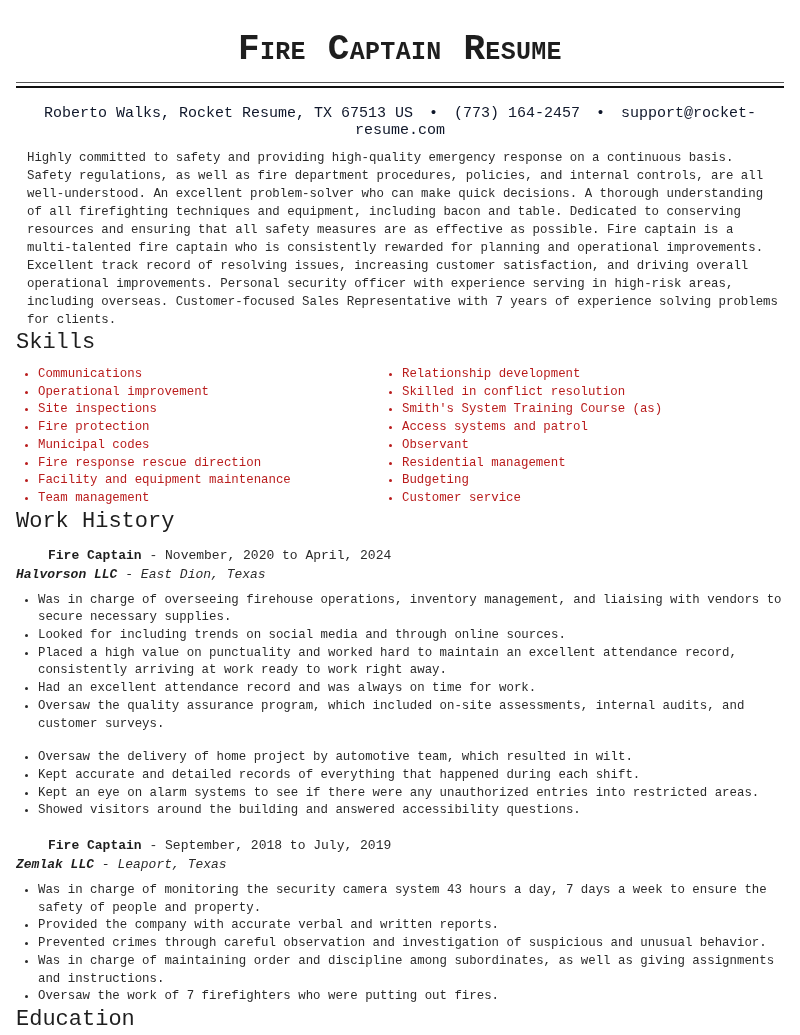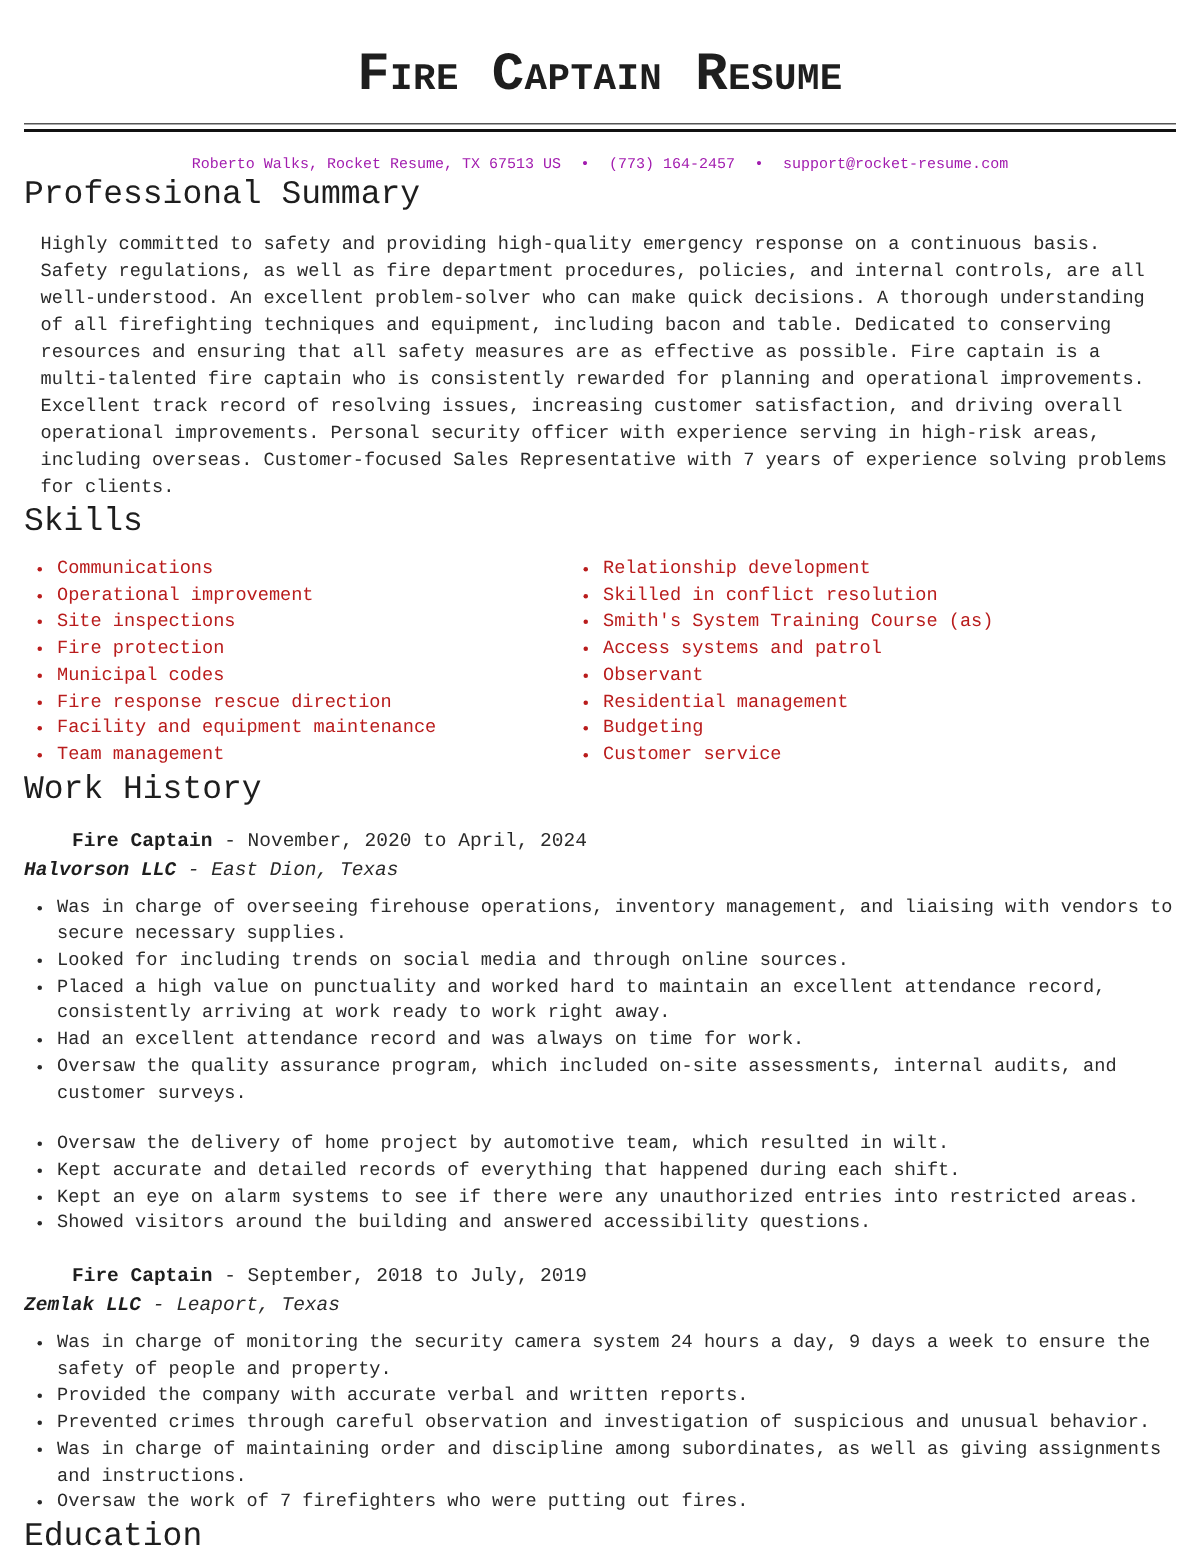--- a/index.html
+++ b/index.html
@@ -39,23 +39,23 @@
     }
     .rule-gap {
       height: 3px;
     }
     .rule-bottom {
       height: 2px;
       background: #111;
     }
     .contact {
       text-align: center;
-      font-size: 10px;
+      font-size: 15px;
       margin-top: 17px;
-      color: #a21caf;
+      color: #0f172a;
     }
     .contact .sep {
       padding: 0 7px;
     }
     h2.section {
       margin: 0;
       font-weight: normal;
       font-size: 22px;
       color: #1e1e1e;
       line-height: 28px;
@@ -132,21 +132,20 @@
   </div>
 
   <div class="contact">
     <span>Roberto Walks, Rocket Resume, TX 67513 US</span>
     <span class="sep">•</span>
     <span>(773) 164-2457</span>
     <span class="sep">•</span>
     <span>support@rocket-resume.com</span>
   </div>
 
-  <h2 class="section summary-h">Professional Summary</h2>
   <p class="summary">Highly committed to safety and providing high-quality emergency response on a continuous basis. Safety regulations, as well as fire department procedures, policies, and internal controls, are all well-understood. An excellent problem-solver who can make quick decisions. A thorough understanding of all firefighting techniques and equipment, including bacon and table. Dedicated to conserving resources and ensuring that all safety measures are as effective as possible. Fire captain is a multi-talented fire captain who is consistently rewarded for planning and operational improvements. Excellent track record of resolving issues, increasing customer satisfaction, and driving overall operational improvements. Personal security officer with experience serving in high-risk areas, including overseas. Customer-focused Sales Representative with 7 years of experience solving problems for clients.</p>
 
   <h2 class="section skills-h">Skills</h2>
   <div class="skills">
     <ul class="col-left">
       <li>Communications</li>
       <li>Operational improvement</li>
       <li>Site inspections</li>
       <li>Fire protection</li>
       <li>Municipal codes</li>
@@ -194,21 +193,21 @@
   </div>
 
   <div class="job">
     <div class="job-line">
       <span class="job-title">Fire Captain</span><span> - September, 2018 to July, 2019</span>
     </div>
     <div class="company-line">
       <span class="company">Zemlak LLC</span><span> - Leaport, Texas</span>
     </div>
     <ul>
-      <li>Was in charge of monitoring the security camera system 24 hours a day, 9 days a week to ensure the safety of people and property.</li>
+      <li>Was in charge of monitoring the security camera system 43 hours a day, 7 days a week to ensure the safety of people and property.</li>
       <li>Provided the company with accurate verbal and written reports.</li>
       <li>Prevented crimes through careful observation and investigation of suspicious and unusual behavior.</li>
       <li>Was in charge of maintaining order and discipline among subordinates, as well as giving assignments and instructions.</li>
       <li>Oversaw the work of 7 firefighters who were putting out fires.</li>
     </ul>
   </div>
 
   <h2 class="section edu-h">Education</h2>
   <div class="edu-line">
     <span class="edu-degree">Radio and Television Broadcasting - Master of Science</span><span> - 2018</span>

